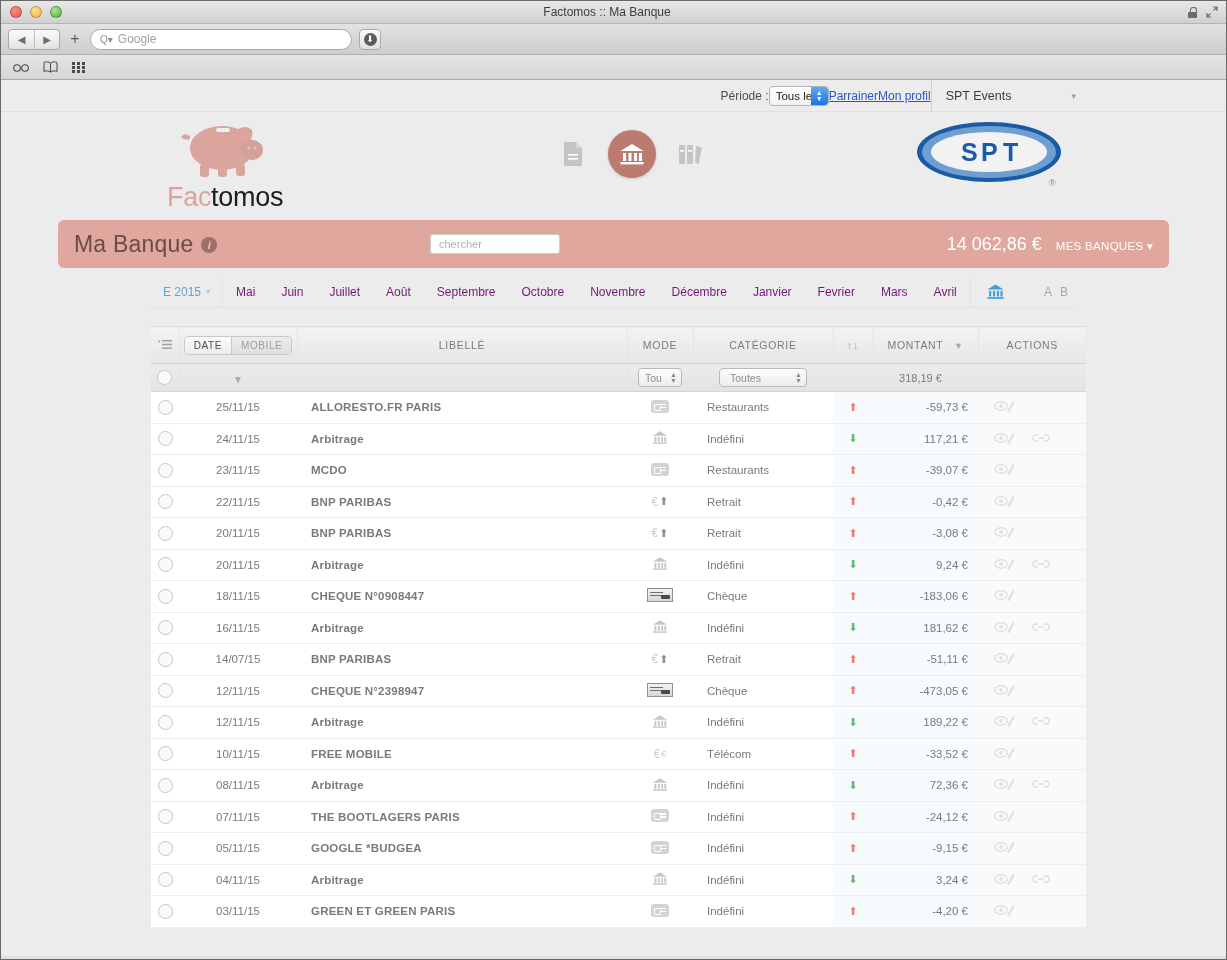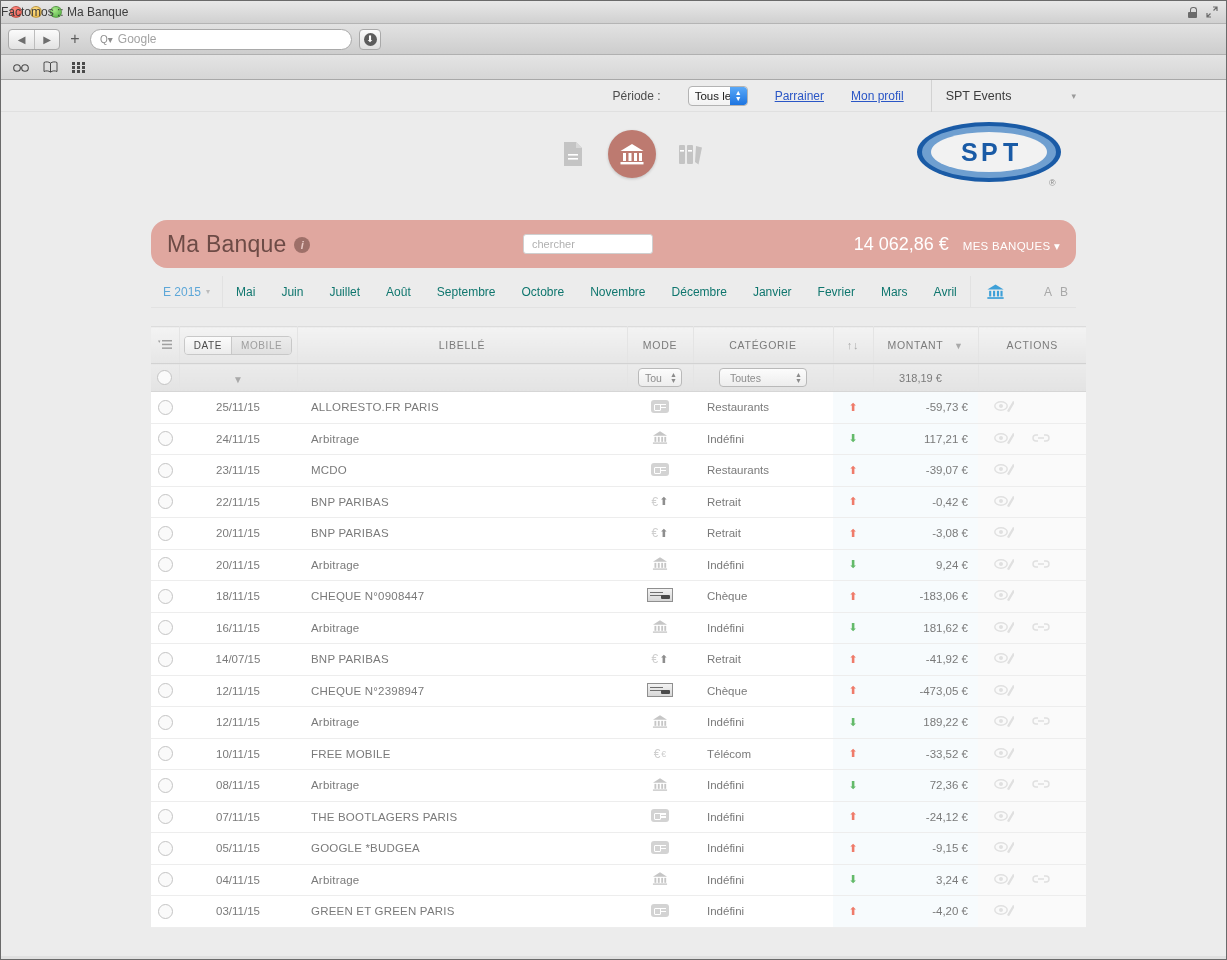--- a/index.html
+++ b/index.html
@@ -22,21 +22,21 @@
     background:linear-gradient(#e8e8e8,#d0d0d0);
     border-bottom:1px solid #b4b4b4;
     display:flex; align-items:center; position:relative;
   }
   .traffic{ display:flex; gap:8px; margin-left:9px; }
   .dot{ width:12px; height:12px; border-radius:50%; border:1px solid rgba(0,0,0,.22); }
   .dot.red{ background:radial-gradient(circle at 35% 30%, #ff8a80, #e8584c); }
   .dot.yellow{ background:radial-gradient(circle at 35% 30%, #ffe08a, #e8b33c); }
   .dot.green{ background:radial-gradient(circle at 35% 30%, #a8e88a, #4fae3e); }
   .wintitle{
-    position:absolute; left:0; right:13px; 
+    position:absolute; left:0; right:13px; text-align:center;
     font-size:12px; color:#3d3d3d;
   }
   .title-right{ position:absolute; right:8px; display:flex; align-items:center; gap:9px; }
   .lock-ic{ width:9px; height:11px; position:relative; }
   .lock-ic:before{ content:""; position:absolute; left:0; bottom:0; width:9px; height:6px; background:#6b6b6b; border-radius:1px; }
   .lock-ic:after{ content:""; position:absolute; left:2px; top:0; width:5px; height:6px; border:1.5px solid #6b6b6b; border-bottom:none; border-radius:3px 3px 0 0; }
   .expand-ic{ width:12px; height:12px; color:#6b6b6b; }
 
   .toolbar{
     height:31px; flex:0 0 31px;
@@ -74,21 +74,21 @@
     border-bottom:1px solid #a8a8a8;
     display:flex; align-items:center; gap:14px; padding:0 12px;
     color:#4a4a4a;
   }
 
   
   .page{ flex:1; background:#ececec; overflow:hidden; position:relative; }
 
   .topnav{
     height:32px; display:flex; align-items:center; justify-content:flex-end;
-    padding-right:150px; gap:27px; font-size:12px; color:#4a4a4a;
+    padding-right:150px; gap:0; font-size:12px; color:#4a4a4a;
     border-bottom:1px solid #e0e0e0;
   }
   .periode-label{ color:#4d4d4d; font-size:12px; }
   .periode-select{
     width:60px; height:20px; border:1px solid #b3b3b3; border-radius:4px;
     background:linear-gradient(#ffffff,#f2f2f2);
     display:flex; align-items:center; font-size:11.5px; color:#1c1c1c;
     padding-left:6px; position:relative; overflow:hidden;
   }
   .sel-arrow{
@@ -116,22 +116,22 @@
   .nic{ width:34px; height:34px; display:flex; align-items:center; justify-content:center; color:#b5b5b5; }
   .nic.active{
     width:48px; height:48px; border-radius:50%; background:#bd7a70; color:#fff;
     box-shadow:0 1px 3px rgba(0,0,0,.18);
   }
 
   .sptlogo{ position:absolute; right:160px; top:8px; width:150px; height:72px; }
 
   
   .banner{
-    margin:0 auto; width:925px; height:48px; background:#e0a79f;
-    border-radius:16px; display:flex; align-items:center; padding:0 16px;
+    margin:0 auto; width:1111px; height:48px; background:#e0a79f;
+    border-radius:6px; display:flex; align-items:center; padding:0 16px;
     position:relative;
   }
   .banner h1{ font-size:23px; font-weight:normal; color:#6d4b46; letter-spacing:.2px; }
   .info-ic{
     width:16px; height:16px; border-radius:50%; background:#9e7069; color:#e7c7c2;
     font-size:11px; font-weight:bold; display:inline-flex; align-items:center; justify-content:center;
     font-style:italic; margin-left:8px; vertical-align:middle;
   }
   .bsearch{
     position:absolute; left:372px; width:130px; height:20px;
@@ -141,21 +141,21 @@
   .bright{ margin-left:auto; display:flex; align-items:baseline; gap:14px; }
   .btotal{ font-size:18px; color:#ffffff; }
   .bbanks{ font-size:11.5px; color:#fff; letter-spacing:.3px; }
 
   
   .months{
     margin:8px auto 0; width:925px; height:32px;
     display:flex; align-items:stretch; font-size:12px;
     border-bottom:1px solid #e2e2e2;
   }
-  .mitem{ display:flex; align-items:center; justify-content:center; color:#0f766e; padding:0 13px; }
+  .mitem{ display:flex; align-items:center; justify-content:center; color:#701a75; padding:0 13px; }
   .myear{ color:#5da7d8; padding:0 12px; border-right:1px solid #e2e2e2; display:flex; align-items:center; gap:5px; }
   .myear .tri{ color:#bcbcbc; font-size:8px; }
   .mbank{ border-left:1px solid #e2e2e2; display:flex; align-items:center; padding:0 15px; color:#3ea0d8; }
   .mab{ margin-left:auto; display:flex; align-items:center; gap:8px; padding-right:8px; color:#a8a8a8; font-size:12px; }
 
   
   .tablewrap{ margin:18px auto 0; width:925px; }
   table.tx{ width:100%; border-collapse:collapse; table-layout:fixed; }
   table.tx th{
     background:linear-gradient(#f3f3f3,#e6e6e6);
@@ -194,21 +194,21 @@
   .minisel .ud{ position:absolute; right:4px; font-size:7px; line-height:6px; color:#8b8b8b; text-align:center; }
   .ftotal{ text-align:center; padding-right:10px; font-size:11px; color:#7b7b7b; }
 
   tr.row td{
     height:31.5px; border-bottom:1px solid #ededed;
     font-size:11.5px; color:#7a7a7a; background:#fff;
   }
   tr.row td.c-mont-zone{ background:#f7fbfd; }
   tr.row td.c-act{ background:#fafafa; }
   td.c-date{ text-align:center; }
-  td.c-lib{ padding-left:14px; letter-spacing:.2px; }
+  td.c-lib{ padding-left:14px; letter-spacing:.2px;font-weight:bold; }
   td.c-mode{ text-align:center; }
   td.c-cat{ padding-left:14px; }
   td.c-arr{ text-align:center; }
   td.c-mont{ text-align:right; padding-right:10px; font-size:11.5px; }
   .neg{ color:#b03b3b; }
   .pos{ color:#2f7a3e; }
   .arr-up{ color:#ef7b6a; font-size:11px; }
   .arr-dn{ color:#64ba6a; font-size:11px; }
 
   
@@ -301,20 +301,39 @@
       </div>
       <a class="navlink">Parrainer</a>
       <a class="navlink">Mon profil</a>
       <div class="acct">
         <span>SPT Events</span>
         <span class="caret">▾</span>
       </div>
     </div>
 
     <div class="brandrow">
+      <div class="logo">
+        <div class="pig">
+          <svg width="92" height="60" viewBox="0 0 92 60">
+            <ellipse cx="44" cy="28" rx="32" ry="22" fill="#d9a59d"></ellipse>
+            <path d="M58 10 q10-6 16 0 q2 7-4 12z" fill="#d9a59d"></path>
+            <ellipse cx="74" cy="30" rx="11" ry="10" fill="#d4a09a"></ellipse>
+            <circle cx="71" cy="28" r="1.6" fill="#e7c2bd"></circle>
+              <circle cx="77" cy="28" r="1.6" fill="#e7c2bd"></circle>
+            <path d="M12 16 q-6-4-9 1 q4 4 9 2z" fill="#d9a59d"></path>
+            <rect x="22" y="44" width="9" height="13" rx="3" fill="#d9a59d"></rect>
+            <rect x="40" y="44" width="9" height="13" rx="3" fill="#d9a59d"></rect>
+            <rect x="58" y="44" width="9" height="12" rx="3" fill="#d9a59d"></rect>
+            <rect x="38" y="8" width="14" height="4" rx="2" fill="#efefef"></rect>
+          </svg>
+        </div>
+        <div class="logo-text">
+          <span class="fac">Fac</span><span class="tomos">tomos</span>
+        </div>
+      </div>
 
       <div class="navicons">
         <div class="nic">
           <svg width="22" height="26" viewBox="0 0 22 26">
             <path d="M2 1h12l6 6v18H2z" fill="#c4c4c4"></path>
             <path d="M14 1v6h6" fill="#d8d8d8"></path>
             <g fill="#fff">
                 <rect x="6" y="13" width="10" height="1.6"></rect>
                 <rect x="6" y="17" width="10" height="1.6"></rect>
               </g>
@@ -672,21 +691,21 @@
             </tr>
             <tr class="row">
               <td>
                 <div class="chk"></div>
               </td>
               <td class="c-date">14/07/15</td>
               <td class="c-lib">BNP PARIBAS</td>
               <td class="c-mode"><span class="ic-eur">€<span class="up">⬆</span></span></td>
               <td class="c-cat">Retrait</td>
               <td class="c-arr c-mont-zone"><span class="arr-up">⬆</span></td>
-              <td class="c-mont c-mont-zone neg">-41,92 €</td>
+              <td class="c-mont c-mont-zone neg">-51,11 €</td>
               <td class="c-act">
                 <div class="act-icons">
                   <span class="ic-eye"><svg width="20" height="14" viewBox="0 0 20 14">
                       <ellipse cx="7" cy="7" rx="6.2" ry="4.2" fill="none" stroke="#e0e0e0" stroke-width="1.4"></ellipse>
                       <circle cx="7" cy="7" r="2" fill="#e0e0e0"></circle>
                       <path d="M13 12 19 2l2 1.2-6 10z" fill="#e0e0e0"></path>
                     </svg></span>
                 </div>
               </td>
             </tr>

